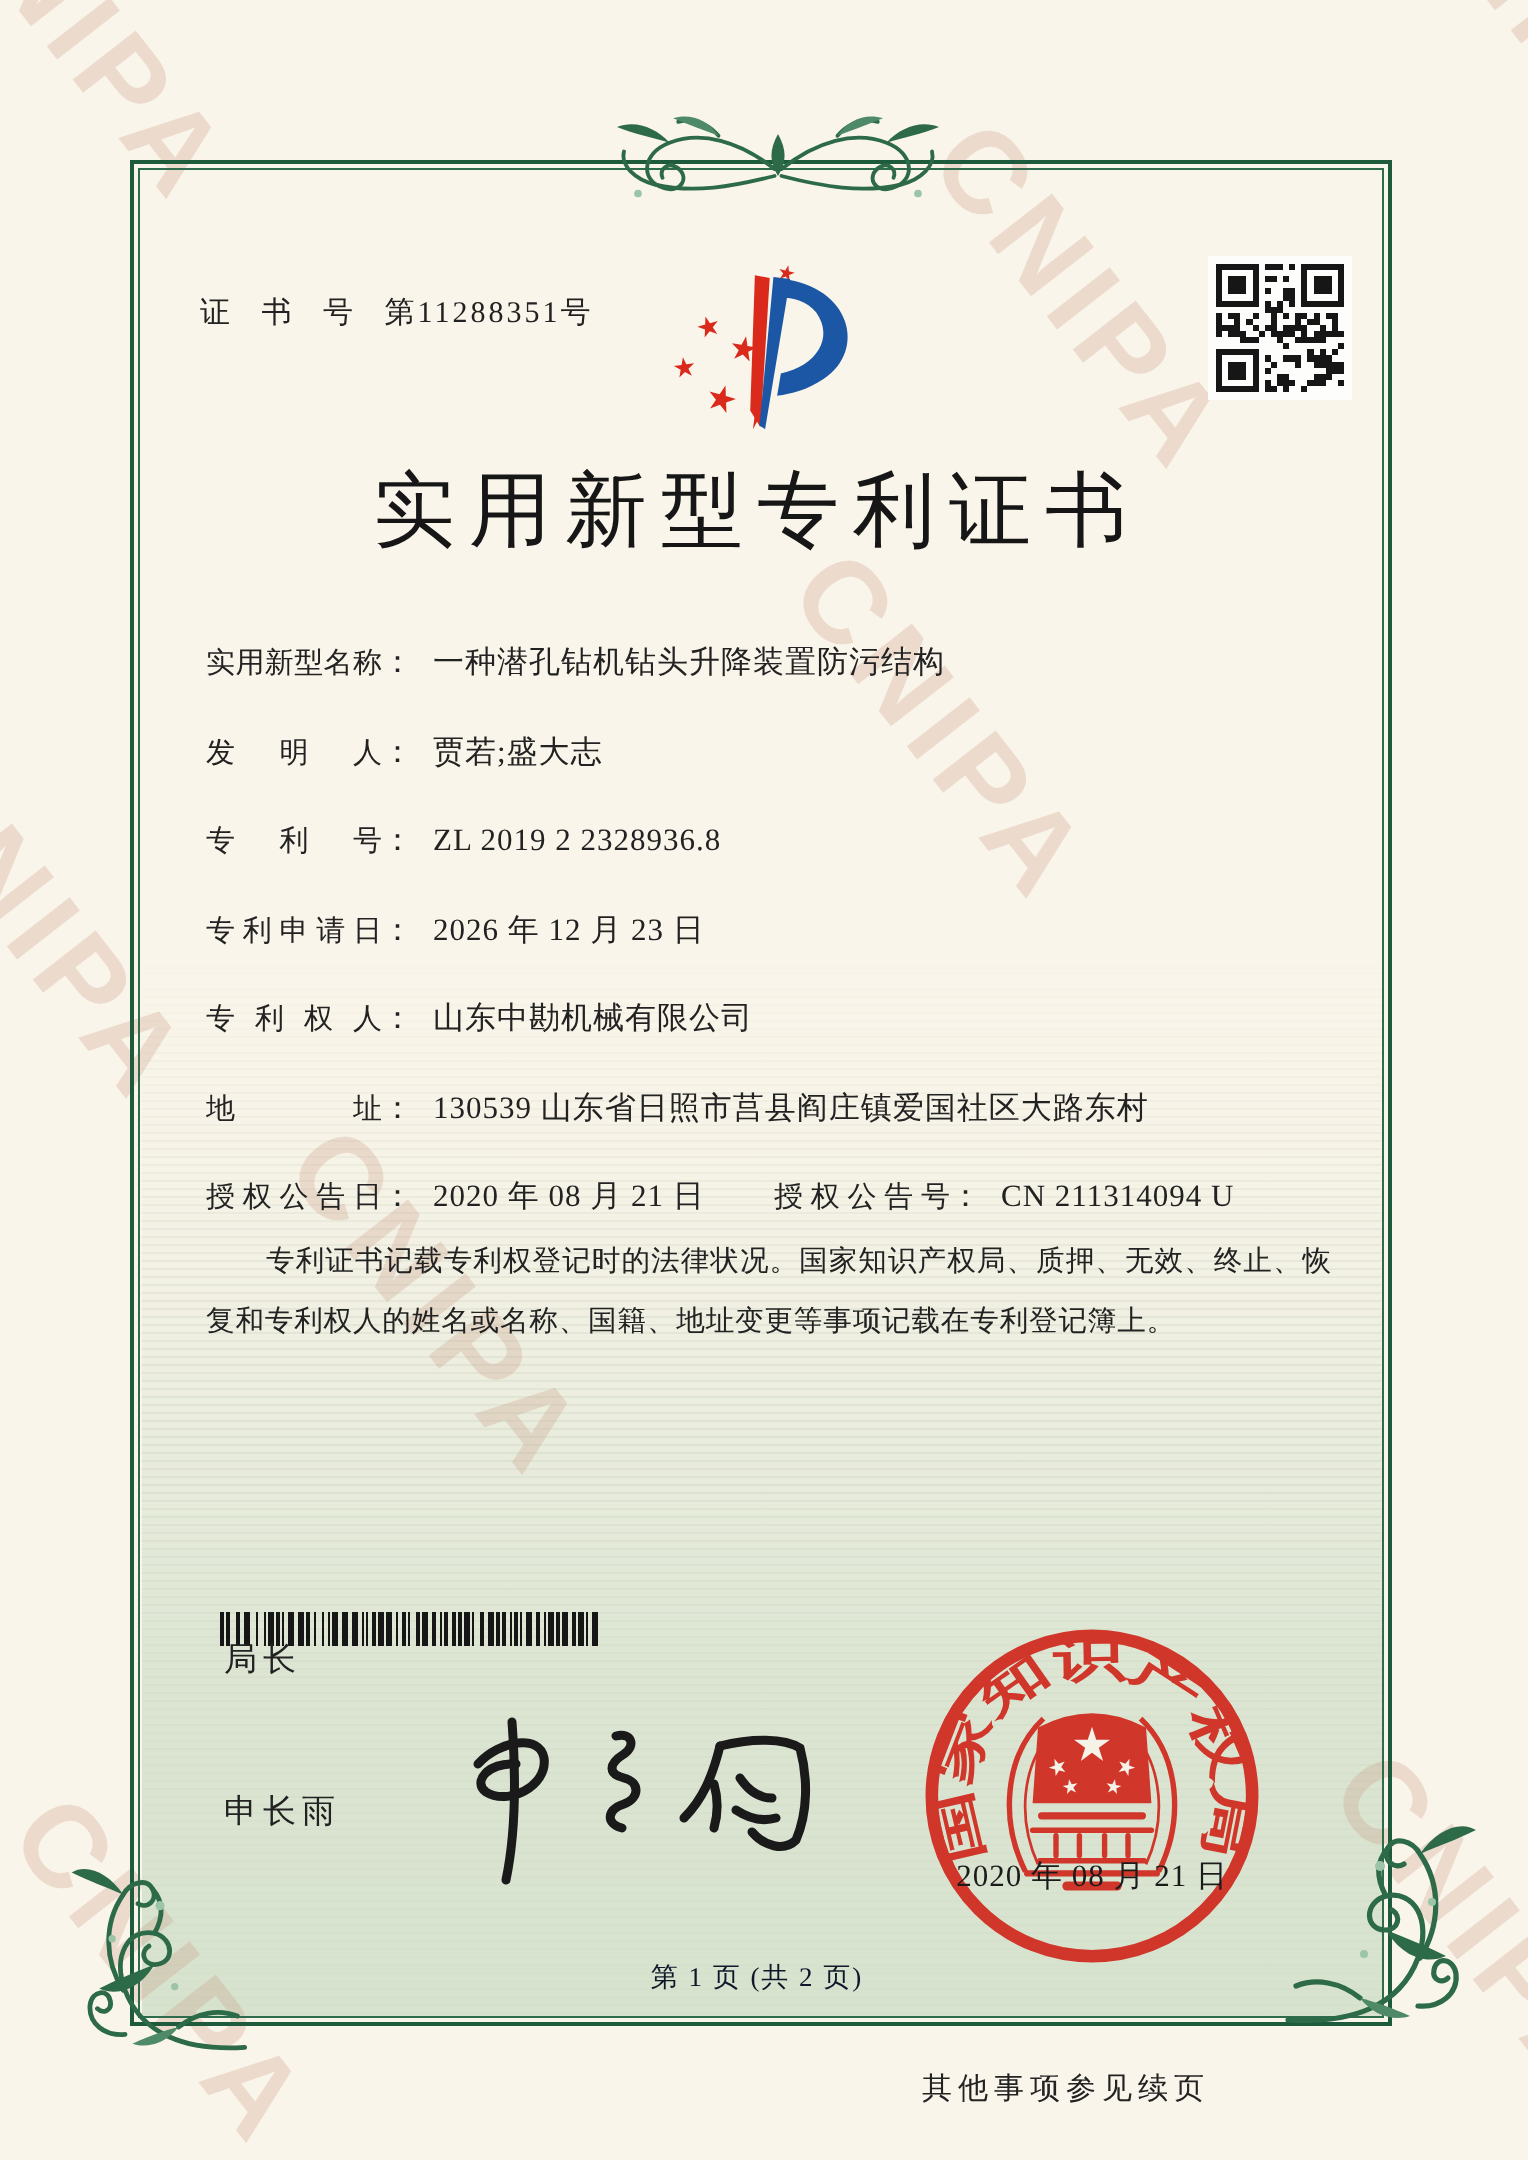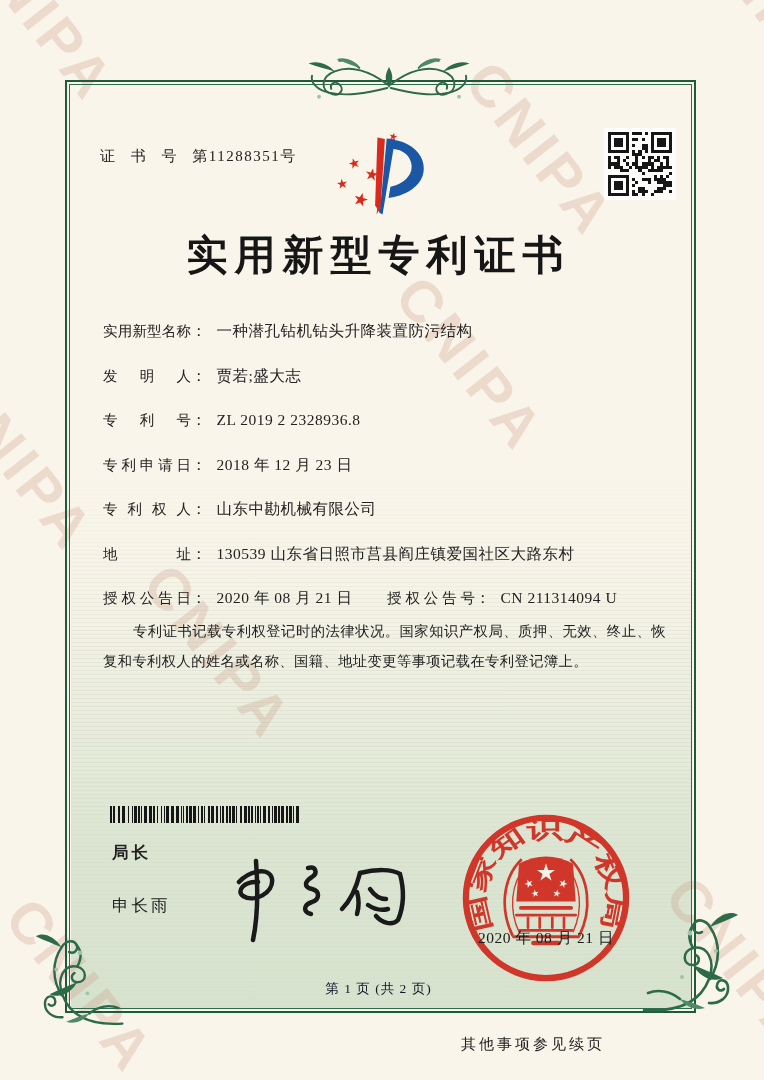--- a/index.html
+++ b/index.html
@@ -21,36 +21,36 @@
     -webkit-mask-image:linear-gradient(180deg, rgba(0,0,0,0) 0%, rgba(0,0,0,0) 42%, rgba(0,0,0,0.75) 68%, #000 82%);
     mask-image:linear-gradient(180deg, rgba(0,0,0,0) 0%, rgba(0,0,0,0) 42%, rgba(0,0,0,0.75) 68%, #000 82%);}
   
   .certno{position:absolute;left:100px;top:130px;z-index:5;font-size:15px;margin-top:17px;}
   .certno .lab{letter-spacing:6px;}
   .certno .num{letter-spacing:1.5px;margin-left:6px;}
   .logo{position:absolute;left:332px;top:124px;width:102px;height:94px;z-index:5;}
   .qr{position:absolute;left:604px;top:128px;width:64px;height:64px;background:#fdfdfb;
       padding:4px;z-index:5;}
   .title{position:absolute;left:65px;width:627px;top:228px;z-index:5;text-align:center;
-         font-size:41px;font-weight:700;letter-spacing:7px;color:#161616;}
+         font-size:41px;font-weight:400;letter-spacing:7px;color:#161616;}
   
   .fields{position:absolute;left:103px;top:321px;width:562px;z-index:5;font-size:15.5px;}
   .f-row{display:flex;align-items:baseline;height:21px;margin-bottom:23.5px;}
   .jlabel{display:inline-flex;justify-content:space-between;width:88px;font-size:14.5px;}
   .colon{margin:0 2px 0 0;}
   .fval{margin-left:8px;letter-spacing:0.5px;text-align:right;}
   .grant-left{display:flex;align-items:baseline;width:284px;}
   .grant-right{display:flex;align-items:baseline;}
   
   .paras{position:absolute;left:103px;top:617px;width:563px;z-index:5;
          font-size:14.3px;line-height:29.5px;text-align:justify;}
   .paras p{margin:0;text-indent:2.1em;letter-spacing:0.4px;}
   
   .barcode{position:absolute;left:110px;top:806px;width:193px;height:17px;z-index:5;}
-  .director-title{position:absolute;left:112px;top:842px;z-index:5;font-size:16.5px;letter-spacing:3px;font-weight:bold;}
+  .director-title{position:absolute;left:112px;top:819px;z-index:5;font-size:16.5px;letter-spacing:3px;}
   .director-name{position:absolute;left:112px;top:895px;z-index:5;font-size:16.5px;letter-spacing:3px;}
   .signature{position:absolute;left:212px;top:836px;width:200px;height:110px;z-index:5;}
   
   .seal{position:absolute;left:456px;top:808px;width:180px;height:180px;z-index:5;opacity:.93;}
   .seal-date{position:absolute;left:458px;top:928px;width:176px;z-index:6;text-align:center;
              font-size:15.5px;color:#1b1b1b;letter-spacing:0.5px;}
   
   .pagenum{position:absolute;left:65px;width:627px;top:980px;z-index:5;text-align:center;
            font-size:13.5px;color:#0f172a;letter-spacing:1px;}
   .note{position:absolute;left:0;width:605px;top:1035px;z-index:5;text-align:right;
@@ -271,21 +271,21 @@
     </div>
     <div class="f-row">
       <span class="jlabel">
           <span>专</span>
           <span>利</span>
           <span>申</span>
           <span>请</span>
           <span>日</span>
         </span>
         <span class="colon">：</span>
-      <span class="fval">2018 年 12 月 23 日</span>
+      <span class="fval">2026 年 12 月 23 日</span>
     </div>
     <div class="f-row">
       <span class="jlabel">
           <span>专</span>
           <span>利</span>
           <span>权</span>
           <span>人</span>
         </span>
         <span class="colon">：</span>
       <span class="fval">山东中勘机械有限公司</span>

